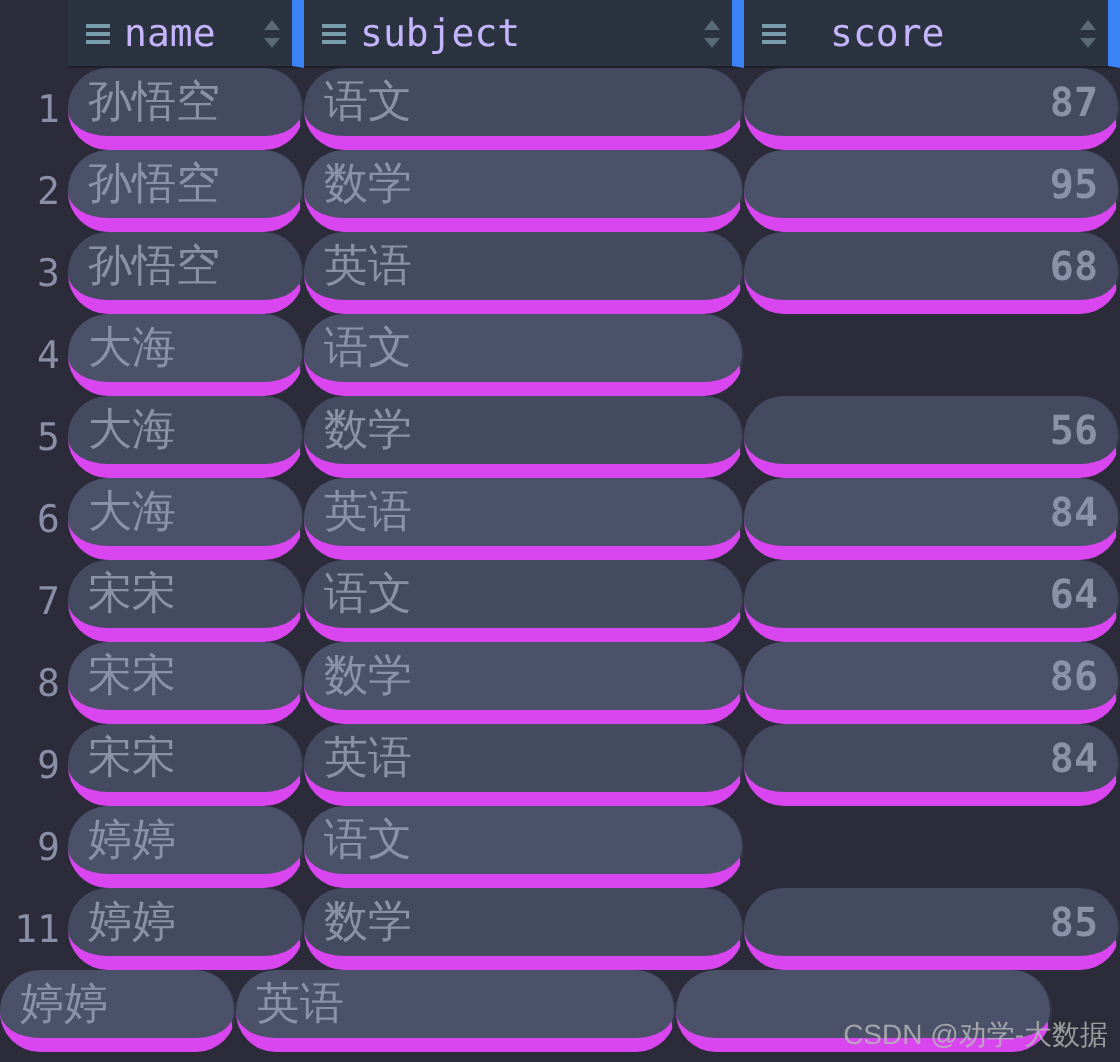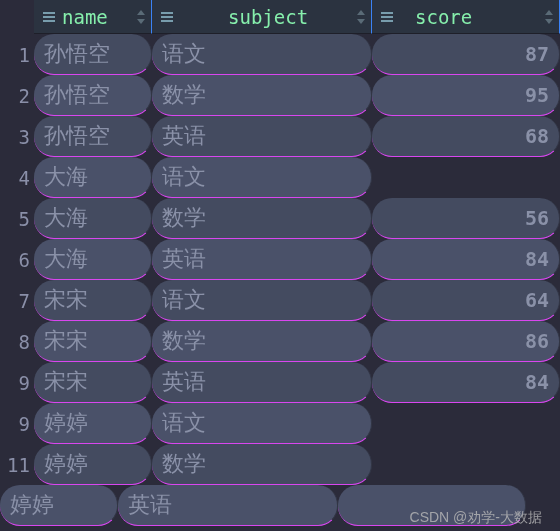--- a/index.html
+++ b/index.html
@@ -27,25 +27,25 @@
       height: 34px;
       flex-shrink: 0;
     }
     .rownum-col {
       width: 34px;
       background: #2b2b3a;
       flex-shrink: 0;
     }
     .header-cell {
       background: #2b3340;
-      border-right: 1px solid #3b82f6;
+      border-right: 6px solid #3b82f6;
       border-bottom: 1px solid #1e1f29;
       display: flex;
       align-items: center;
-      color: #86efac;
+      color: #c4b5fd;
       font-size: 19px;
       font-family: Consolas, monospace;
       position: relative;
       padding-left: 8px;
     }
     .col-icon {
       display: inline-flex;
       align-items: center;
       margin-right: 6px;
     }
@@ -74,41 +74,41 @@
     }
     .sort-icon::before {
       top: 2px;
       border-bottom: 5px solid #5a6b77;
     }
     .sort-icon::after {
       bottom: 2px;
       border-top: 5px solid #5a6b77;
     }
     .col-name { width: 118px; }
-    .col-subject { width: 220px; gap: 48px; }
+    .col-subject { width: 220px; }
     .col-score { width: 188px; gap: 15px; }
     .data-row {
       display: flex;
       height: 41px;
     }
     .rownum-cell {
       width: 34px;
       background: #2b2b3a;
       color: #8a8fa8;
       font-size: 19px;
       font-family: Consolas, monospace;
       display: flex;
       align-items: center;
       justify-content: flex-end;
       padding-right: 4px;
       flex-shrink: 0;
     }
     .data-cell {
       border-right: 1px solid #323645;
-      border-bottom: 1px solid #d946ef;
+      border-bottom: 7px solid #d946ef;
       display: flex;
       align-items: center;
       padding: 0 10px;
       color: #8a91a8;
       font-size: 22px;
       border-radius: 20px;
     }
     .data-row:nth-child(odd) .data-cell {
       background: #4a5169;
     }
@@ -120,21 +120,21 @@
     .cell-score {
       width: 188px;
       justify-content: flex-end;
       font-family: Consolas, monospace;
       font-size: 20px;
       font-weight: bold;
     }
     .watermark {
       position: absolute;
       bottom: 4px;
-      right: 18px;
+      right: 6px;
       font-size: 14px;
       color: #b9b9b9;
       font-family: "Microsoft YaHei", sans-serif;
       opacity: 0.8;
     }
   </style>
 </head>
 <body>
 
 <div class="table-container">
@@ -234,20 +234,21 @@
   </div>
   <div class="data-row">
     <div class="rownum-cell">9</div>
     <div class="data-cell cell-name">婷婷</div>
     <div class="data-cell cell-subject">语文</div>
   </div>
   <div class="data-row">
     <div class="rownum-cell">11</div>
     <div class="data-cell cell-name">婷婷</div>
     <div class="data-cell cell-subject">数学</div>
+    <div class="data-cell cell-score">85</div>
   </div>
   <div class="data-row">
     <div class="data-cell cell-name">婷婷</div>
     <div class="data-cell cell-subject">英语</div>
     <div class="data-cell cell-score"></div>
   </div>
 
 </div>
 
 <div class="watermark">CSDN @劝学-大数据</div>

